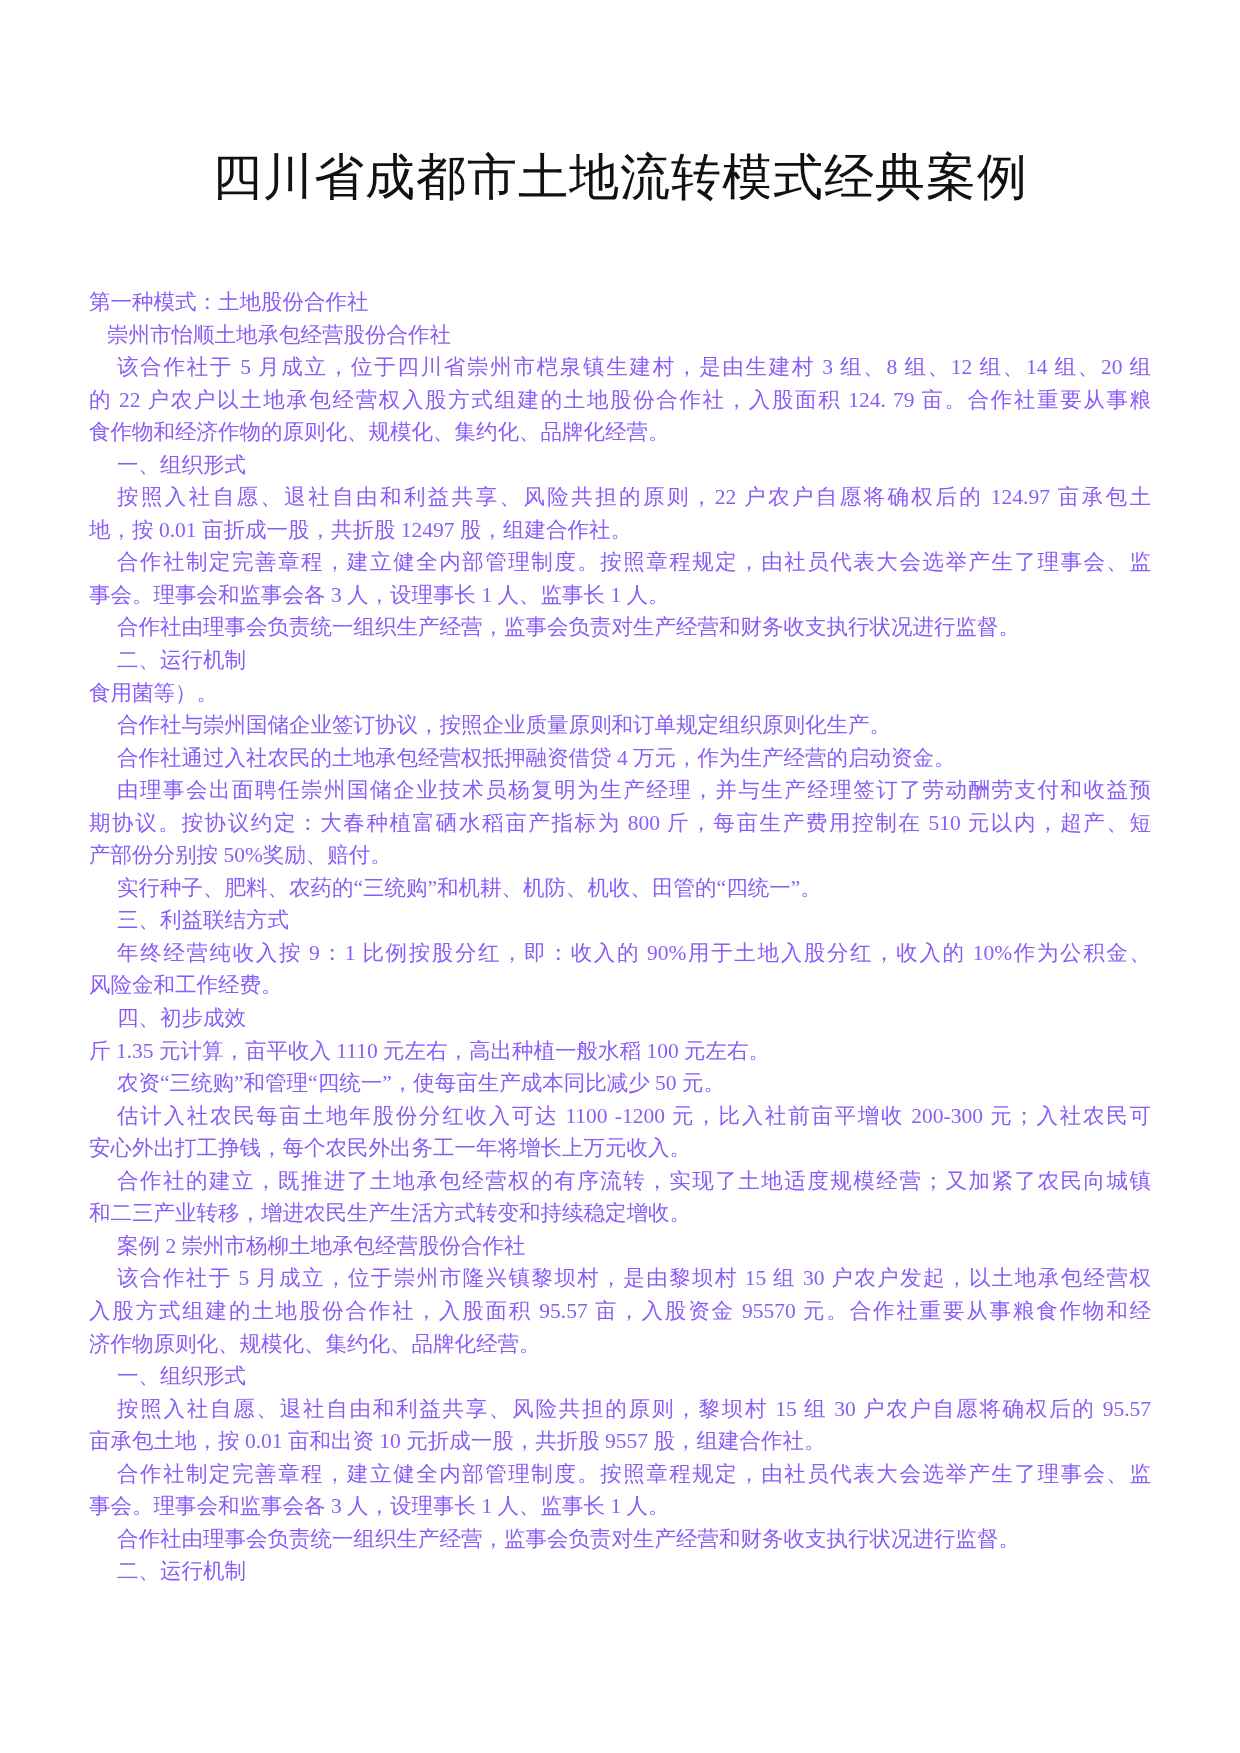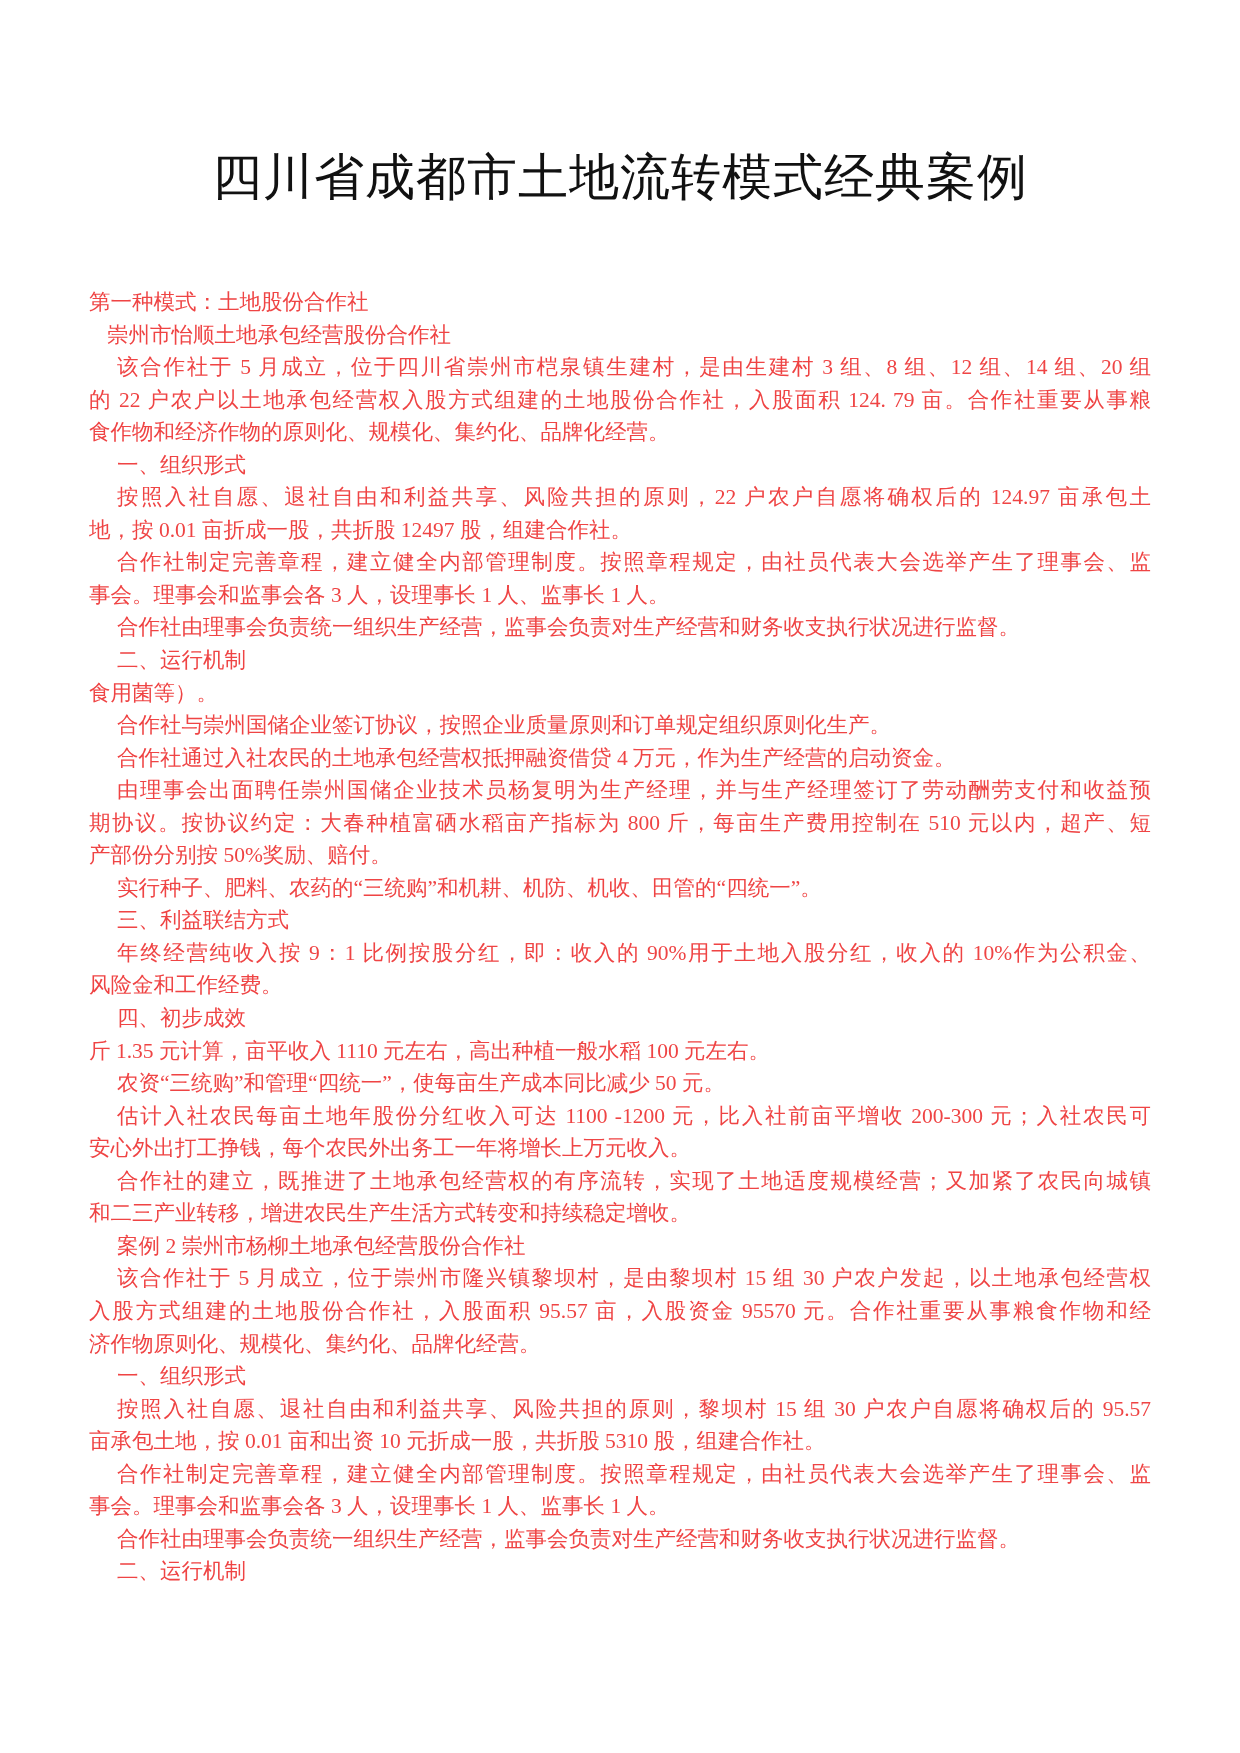--- a/index.html
+++ b/index.html
@@ -29,21 +29,21 @@
     text-align: center;
     color: #111111;
   }
   .content {
     margin: 78px 89px 0 89px;
   }
   .line {
     font-size: 21.5px;
     line-height: 32.55px;
     text-align: left;
-    color: #ef4444;
+    color: #8b5cf6;
   }
   .line.ind1 { padding-left: 18px; }
   .line.ind2 { padding-left: 28px; }
   .line.just {
     text-align: justify;
     text-align-last: justify;
   }
 </style>
 </head>
 <body>
@@ -79,19 +79,19 @@
       <div class="line ind2 just">估计入社农民每亩土地年股份分红收入可达 1100 -1200 元，比入社前亩平增收 200-300 元；入社农民可</div>
       <div class="line ind0">安心外出打工挣钱，每个农民外出务工一年将增长上万元收入。</div>
       <div class="line ind2 just">合作社的建立，既推进了土地承包经营权的有序流转，实现了土地适度规模经营；又加紧了农民向城镇</div>
       <div class="line ind0">和二三产业转移，增进农民生产生活方式转变和持续稳定增收。</div>
       <div class="line ind2">案例 2 崇州市杨柳土地承包经营股份合作社</div>
       <div class="line ind2 just">该合作社于 5 月成立，位于崇州市隆兴镇黎坝村，是由黎坝村 15 组 30 户农户发起，以土地承包经营权</div>
       <div class="line ind0 just">入股方式组建的土地股份合作社，入股面积 95.57 亩，入股资金 95570 元。合作社重要从事粮食作物和经</div>
       <div class="line ind0">济作物原则化、规模化、集约化、品牌化经营。</div>
       <div class="line ind2">一、组织形式</div>
       <div class="line ind2 just">按照入社自愿、退社自由和利益共享、风险共担的原则，黎坝村 15 组 30 户农户自愿将确权后的 95.57</div>
-      <div class="line ind0">亩承包土地，按 0.01 亩和出资 10 元折成一股，共折股 5310 股，组建合作社。</div>
+      <div class="line ind0">亩承包土地，按 0.01 亩和出资 10 元折成一股，共折股 9557 股，组建合作社。</div>
       <div class="line ind2 just">合作社制定完善章程，建立健全内部管理制度。按照章程规定，由社员代表大会选举产生了理事会、监</div>
       <div class="line ind0">事会。理事会和监事会各 3 人，设理事长 1 人、监事长 1 人。</div>
       <div class="line ind2">合作社由理事会负责统一组织生产经营，监事会负责对生产经营和财务收支执行状况进行监督。</div>
       <div class="line ind2">二、运行机制</div>
     </div>
 </div>
 
 </body></html>

